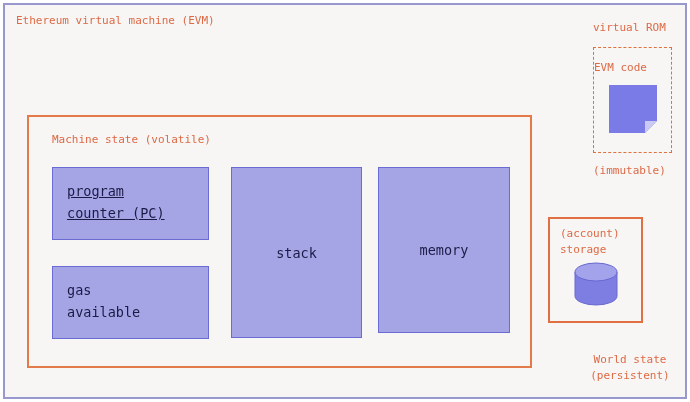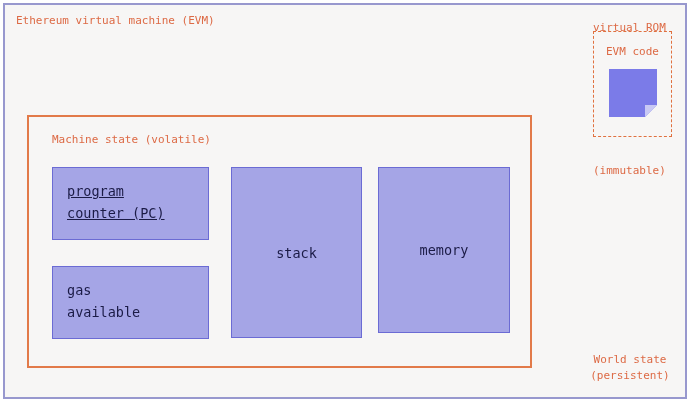--- a/index.html
+++ b/index.html
@@ -20,23 +20,23 @@
   .abs{position:absolute;box-sizing:border-box;}
   .orange-label{
     color:#dd6a45;
     font-size:11px;
     line-height:16px;
     white-space:pre-line;
   }
   .evm-title{left:16px;top:13px;}
   .virtual-rom-label{left:593px;top:20px;width:79px;}
   .evm-code-box{
-    left:593px;top:31px;width:79px;height:106px;
+    left:593px;top:47px;width:79px;height:106px;
     border:1.5px dashed #e0713f;
-    text-align:center;
+    text-align:left;
   }
   .evm-code-label{display:block;margin-top:12px;}
   .note-icon{display:block;margin:9px auto 0 auto;width:48px;height:48px;}
   .immutable-label{left:593px;top:163px;width:79px;text-align:left;}
   .machine-state-box{
     left:27px;top:115px;width:505px;height:253px;
     border:2px solid #e27a49;
   }
   .machine-state-label{left:52px;top:132px;}
   .pbox{
@@ -87,17 +87,25 @@
   <div class="abs pbox pc-box">program
 counter (PC)</div>
 
   <div class="abs pbox gas-box">gas
 available</div>
 
   <div class="abs pbox stack-box">stack</div>
 
   <div class="abs pbox memory-box">memory</div>
 
+  <div class="abs storage-box">
+    <span class="orange-label storage-label">(account)
+storage</span>
+    <svg class="cylinder-icon" viewBox="0 0 48 46">
+      <path d="M3,10 V34 A21,9 0 0 0 45,34 V10 Z" fill="#7d7de2" stroke="#6868d0" stroke-width="1"></path>
+      <ellipse cx="24" cy="10" rx="21" ry="9" fill="#a3a3ec" stroke="#6868d0" stroke-width="1"></ellipse>
+    </svg>
+  </div>
 
   <div class="abs orange-label world-state-label">World state
 (persistent)</div>
 
 </div>
 
 </body></html>

